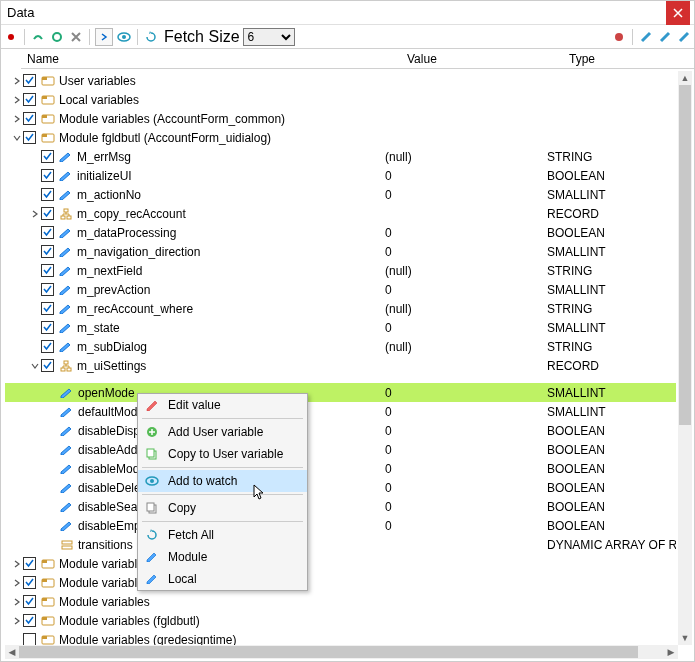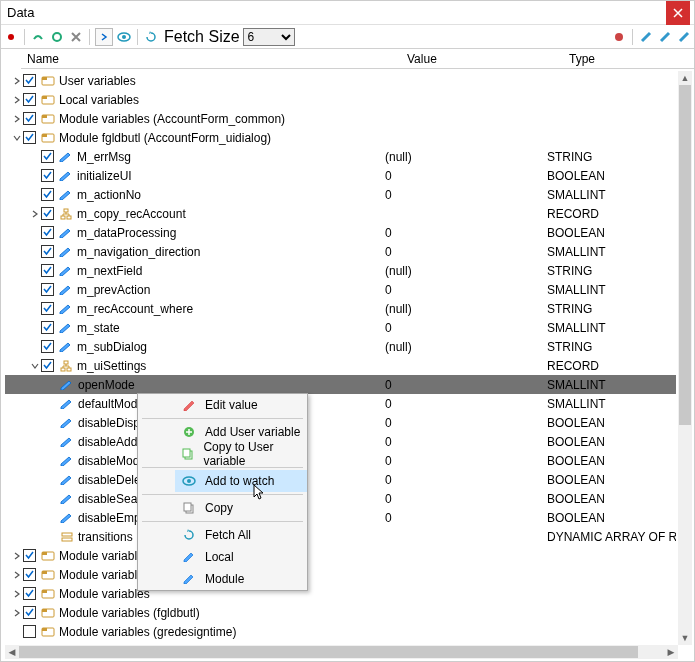--- a/index.html
+++ b/index.html
@@ -14,30 +14,30 @@
   .toolbar .lbl { font-size:16px; margin-left:2px; }
   .toolbar select { height:18px; font-size:12px; border:1px solid #7a7a7a; width:52px; }
   .toolbar .spacer { flex:1; }
   .header { height: 20px; display:flex; border-bottom:1px solid #d0d0d0; font-size:12px; align-items:center;margin-left:20px; }
   .header .col { padding-left:6px; }
   .header .col-name { width:380px; }
   .header .col-value { width:162px; }
   .header .col-type { flex:1; }
   .tree { position:absolute; top:70px; left:4px; right:18px; bottom:16px; overflow:hidden; }
   .row { height:19px; display:flex; align-items:center; white-space:nowrap; }
-  .row.selected { background:#737373; }
+  .row.selected { background:#bef264;margin-top:8px; }
   .row .indent { display:inline-block; }
   .row .twisty { width:12px; height:12px; display:inline-flex; align-items:center; justify-content:center; font-size:10px; color:#555; }
   .row .cb { width:13px; height:13px; border:1px solid #333; display:inline-flex; align-items:center; justify-content:center; margin-right:4px; font-size:10px; line-height:1; color:#0066cc; }
   .row .ic { width:16px; height:14px; display:inline-flex; align-items:center; justify-content:center; margin-right:3px; }
   .row .nm { display:inline-block; }
   .row .val { position:absolute; left:380px; }
   .row .typ { position:absolute; left:542px; }
   .ctx { position:absolute; left:136px; top:392px; width:171px; background:#f5f5f5; border:1px solid #aaa; box-shadow:2px 2px 4px rgba(0,0,0,0.25); z-index:10; font-size:12px; }
-  .ctx .item { height:22px; display:flex; align-items:center; padding-left:6px; gap:8px;margin-left:37px; }
+  .ctx .item { height:22px; display:flex; align-items:center; padding-left:6px; gap:8px; }
   .ctx .item.hover { background:#cce8ff; }
   .ctx .item .mi { width:16px; height:16px; display:inline-flex; align-items:center; justify-content:center; }
   .ctx .csep { height:1px; background:#ccc; margin:2px 4px; }
   .cursor { position:absolute; left:252px; top:483px; z-index:20; width:14px; height:18px; }
   .vscroll { position:absolute; right:2px; top:70px; bottom:16px; width:14px; background:#f0f0f0; }
   .vscroll .thumb { position:absolute; left:1px; right:1px; top:14px; height:340px; background:#c8c8c8; }
   .vscroll .arr { position:absolute; left:0; right:0; height:14px; display:flex; align-items:center; justify-content:center; color:#666; font-size:9px; }
   .vscroll .arr.up { top:0; }
   .vscroll .arr.dn { bottom:0; }
   .hscroll { position:absolute; left:4px; right:16px; bottom:2px; height:14px; background:#f0f0f0; }
@@ -717,29 +717,29 @@
         </svg>
       </span>
       <span>Fetch All</span>
     </div>
     <div class="item">
       <span class="mi">
         <svg width="12" height="10">
           <path d="M1 8 L8 1 L10 3 L3 10 L1 10 Z" fill="#4da6ff" stroke="#0066cc" stroke-width="0.6"></path>
         </svg>
       </span>
-      <span>Local</span>
+      <span>Module</span>
     </div>
     <div class="item">
       <span class="mi">
         <svg width="12" height="10">
           <path d="M1 8 L8 1 L10 3 L3 10 L1 10 Z" fill="#4da6ff" stroke="#0066cc" stroke-width="0.6"></path>
         </svg>
       </span>
-      <span>Module</span>
+      <span>Local</span>
     </div>
   </div>
 
 <div class="cursor">
   <svg width="14" height="18" viewBox="0 0 14 18">
       <path d="M1 1 L1 13 L4 10 L6 15 L8 14 L6 9 L10 9 Z" fill="#fff" stroke="#000" stroke-width="1"></path>
     </svg>
 </div>
 
 <div class="vscroll">

